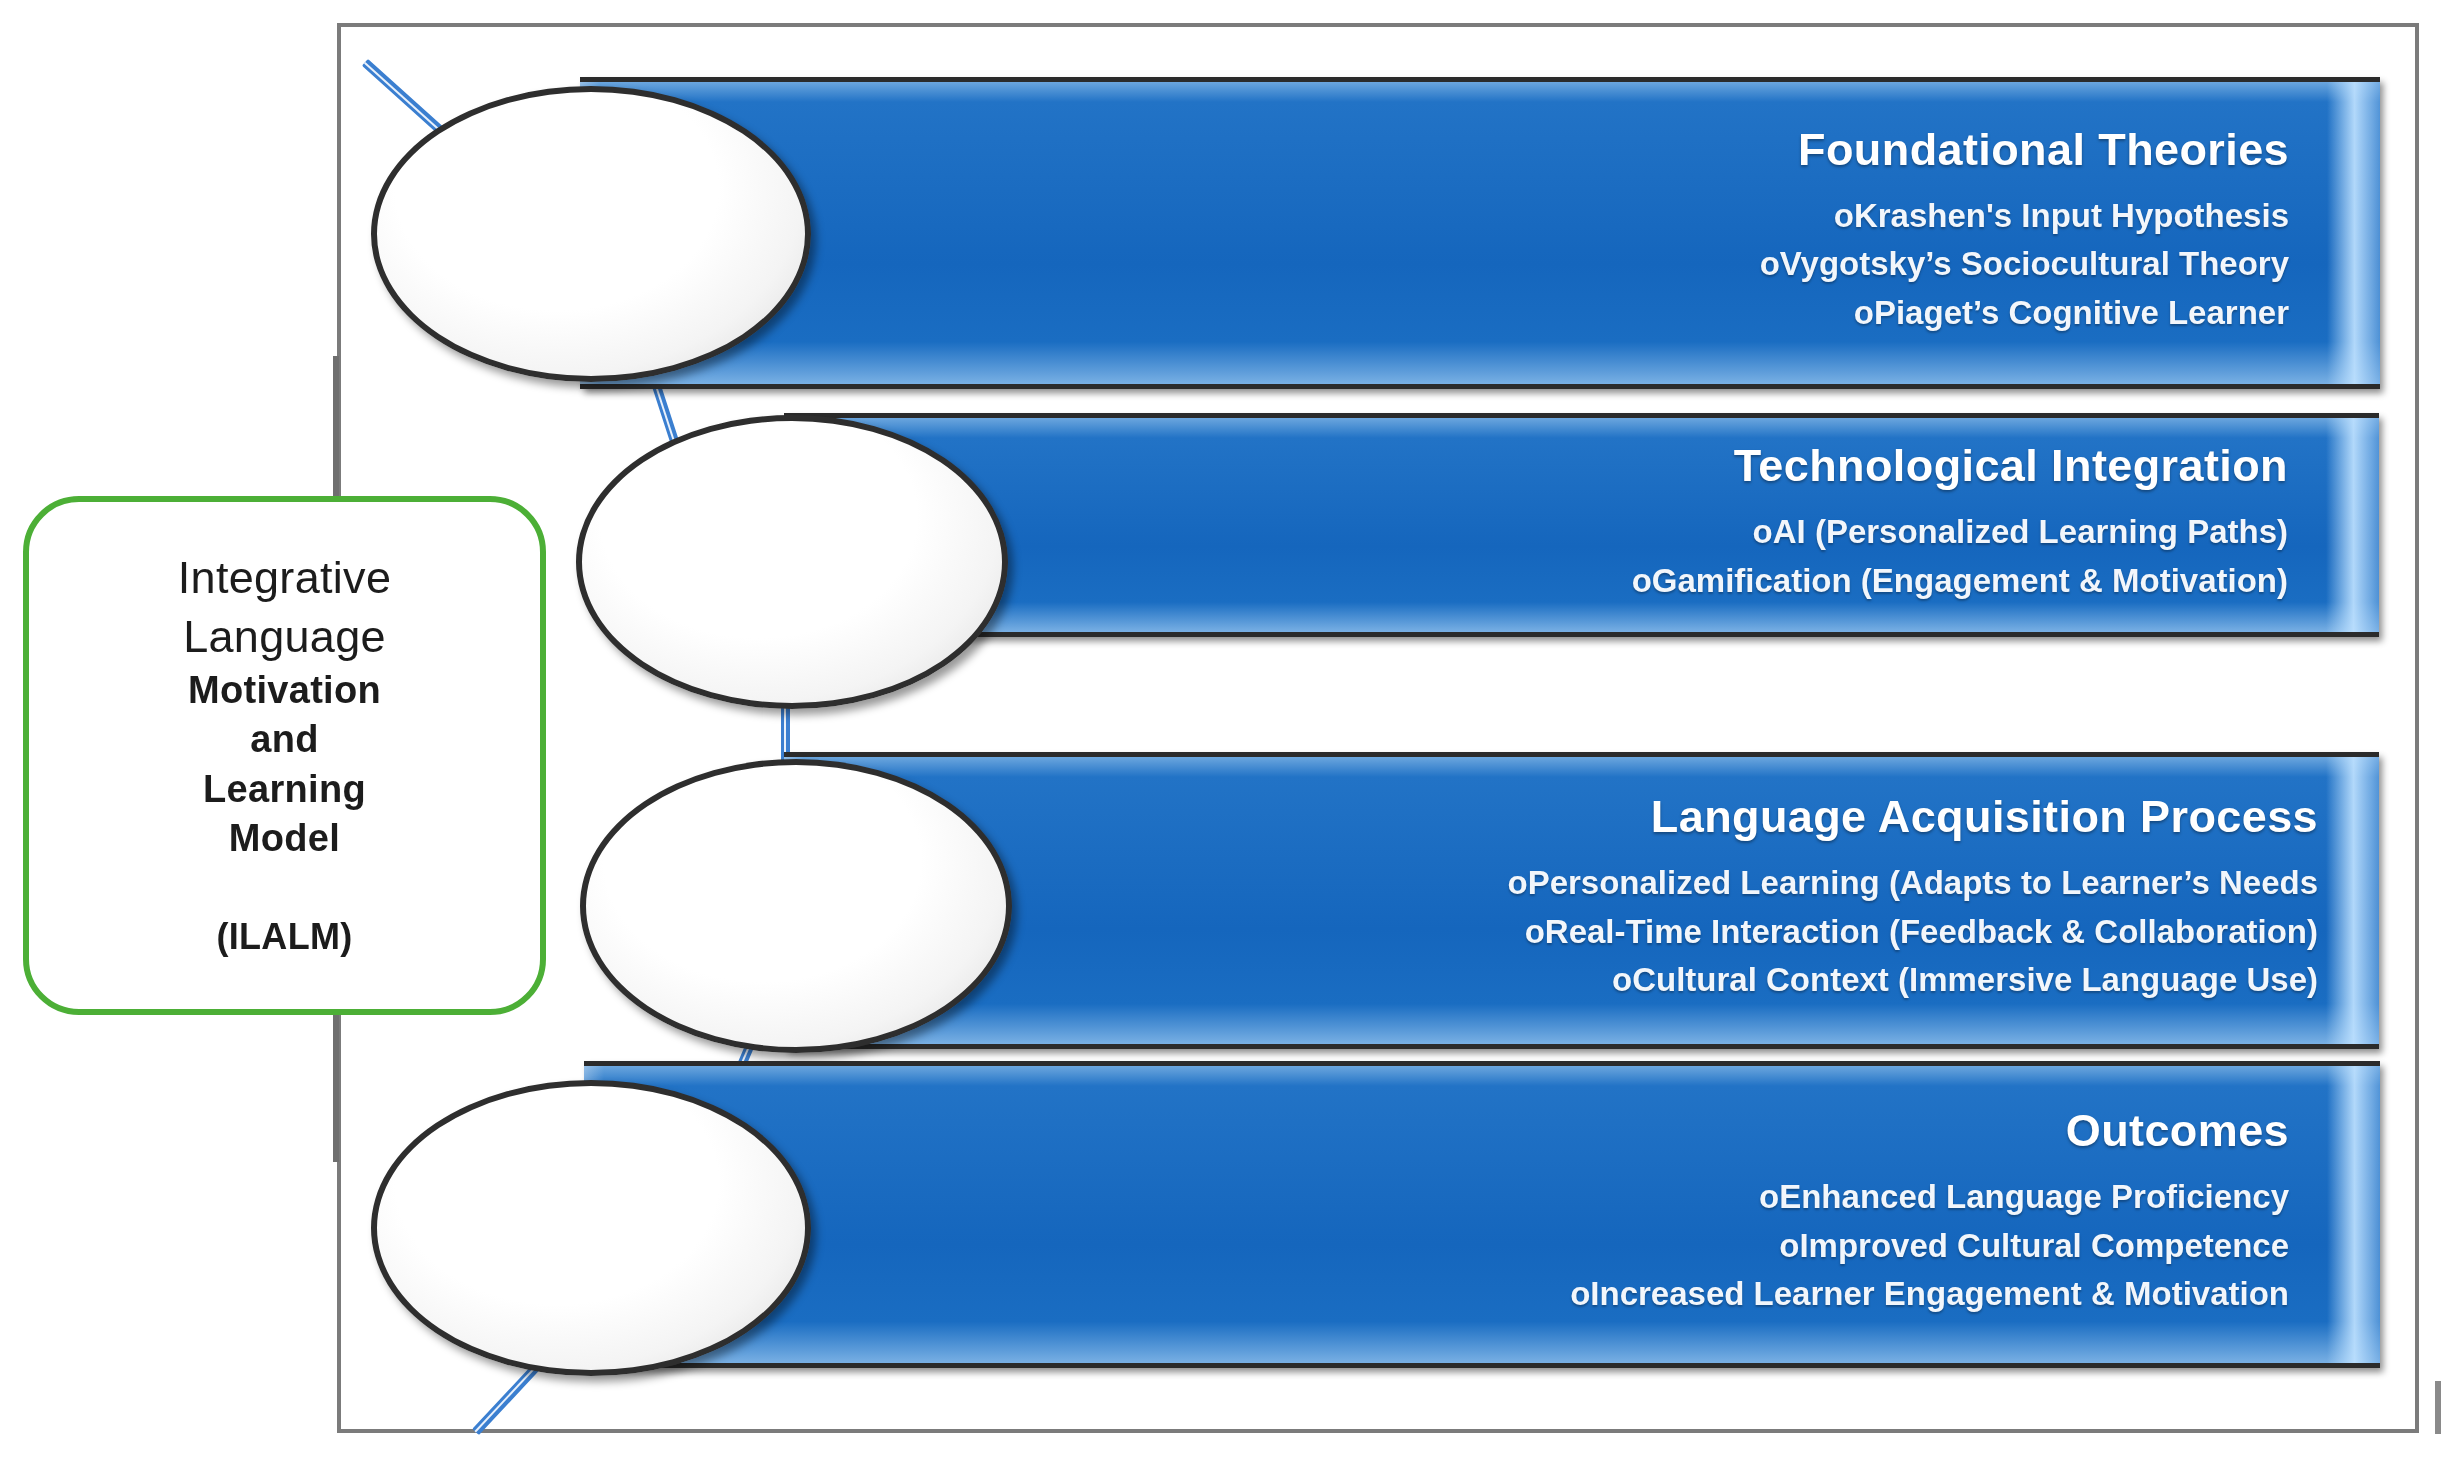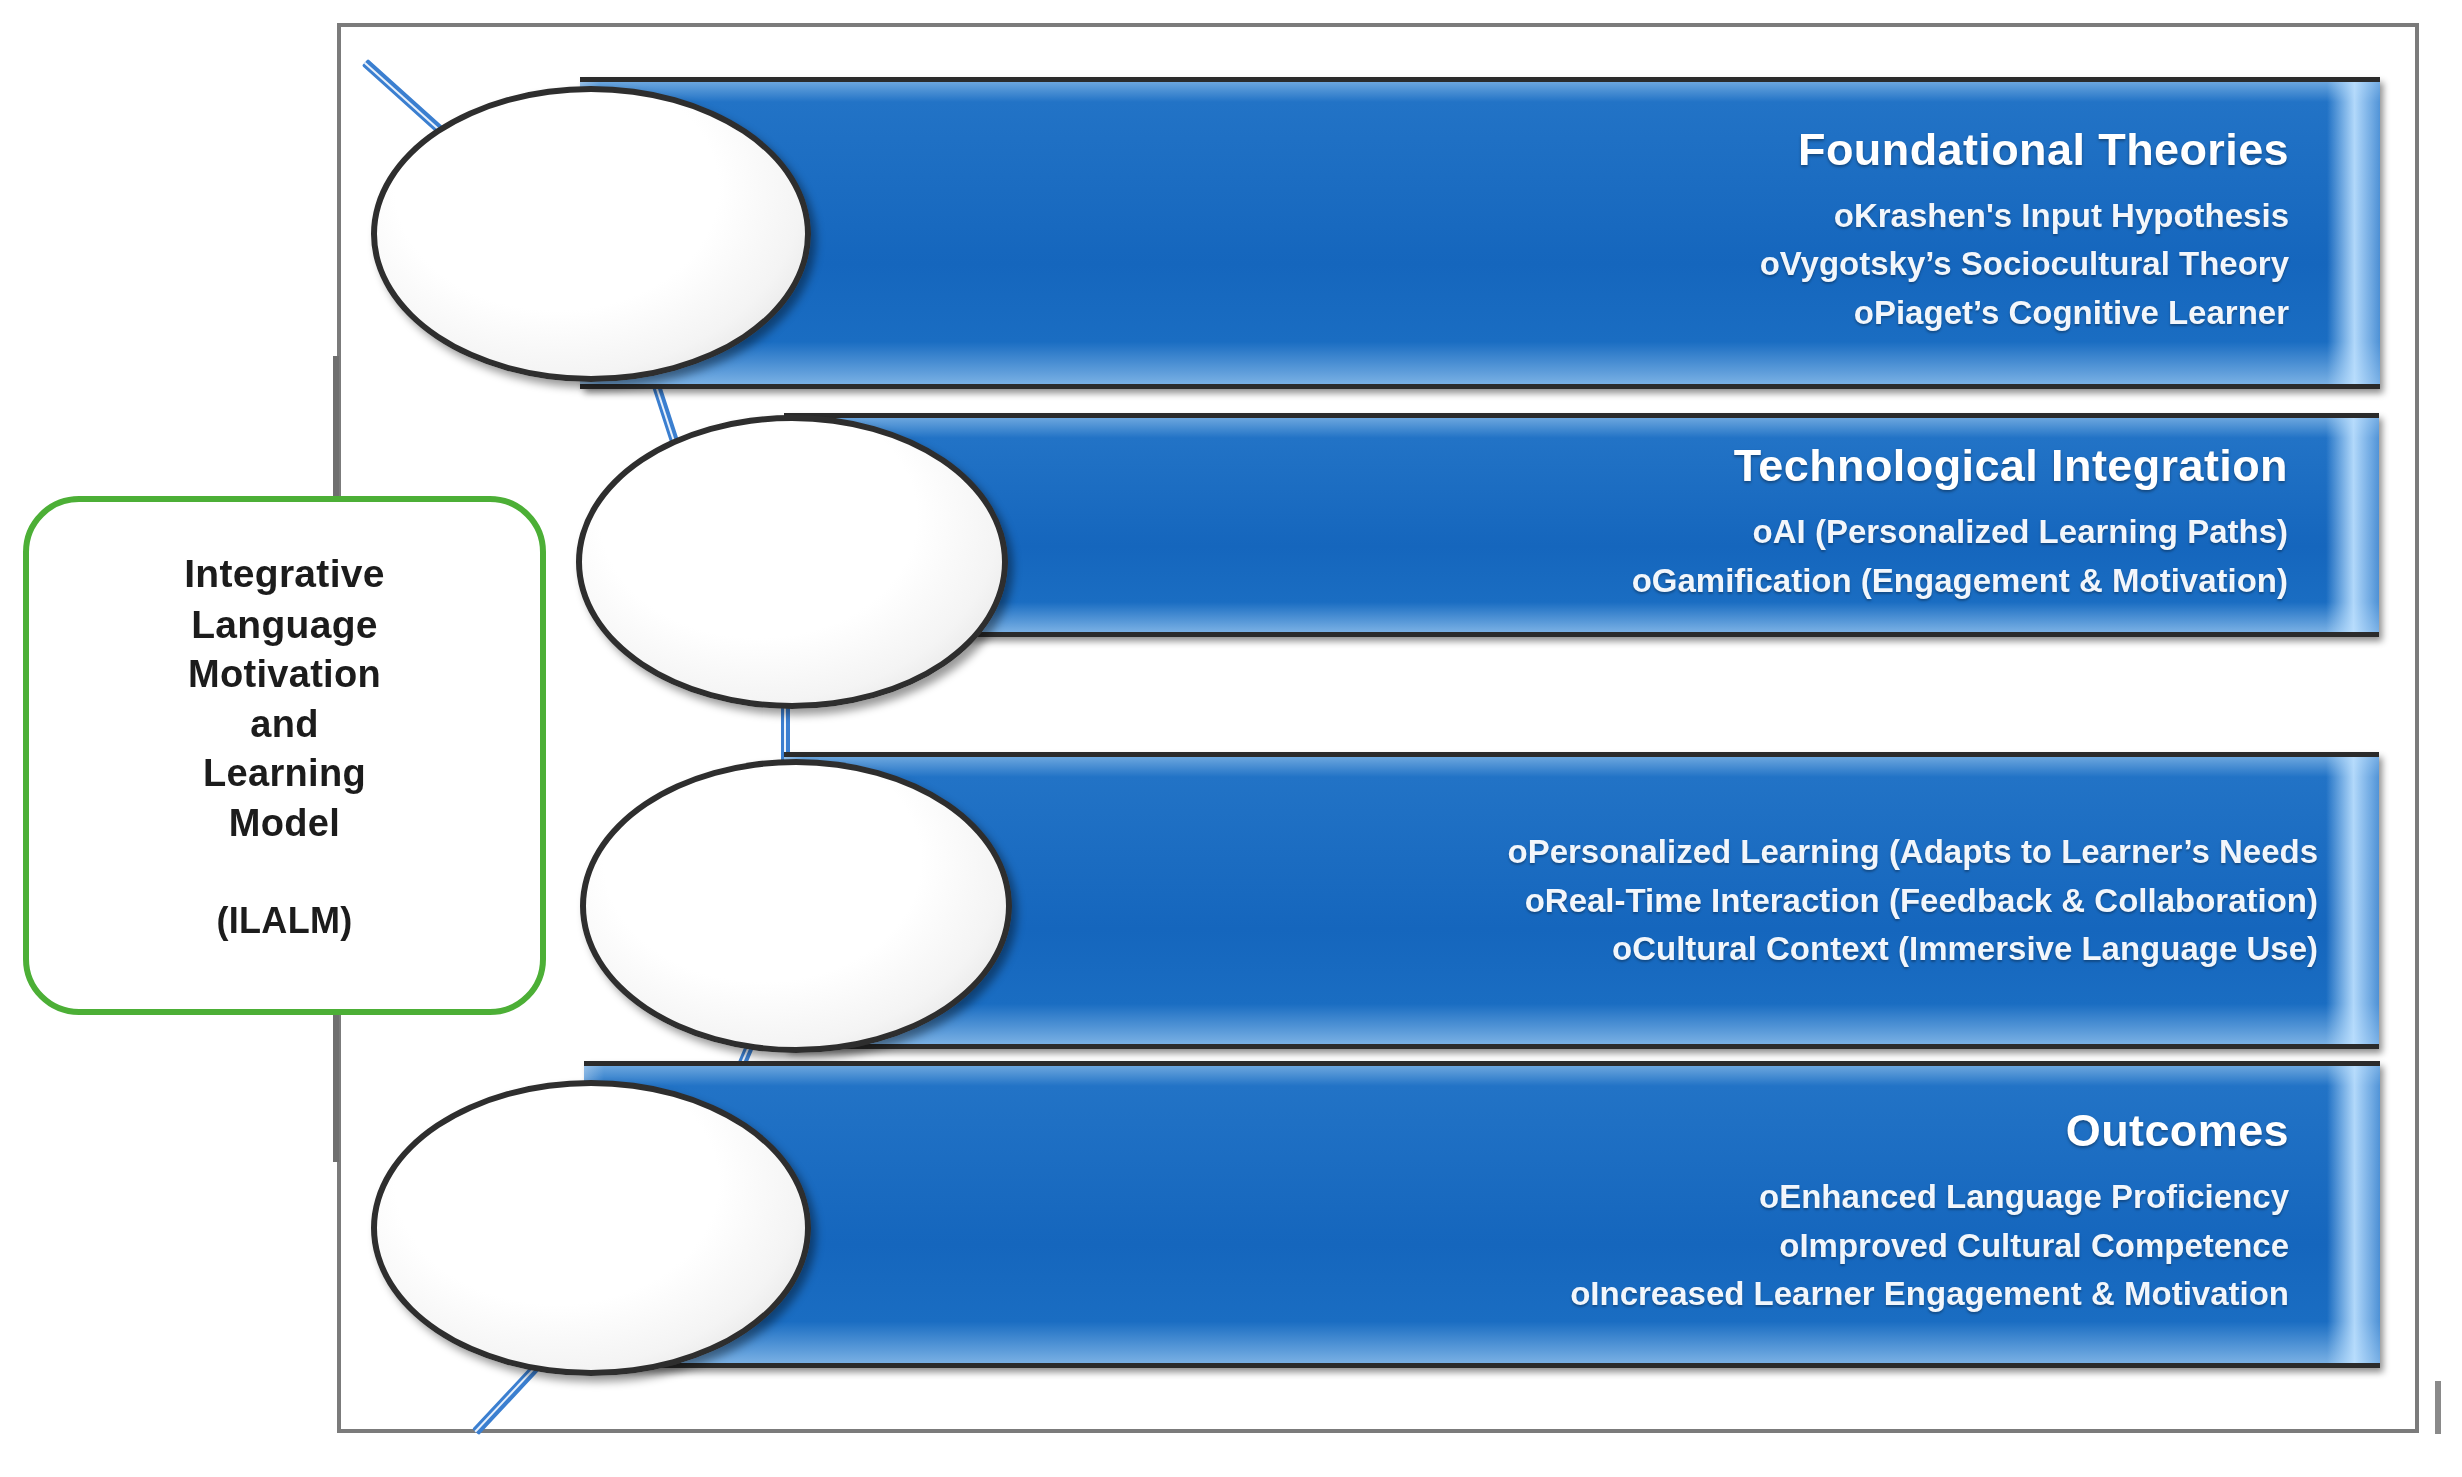--- a/index.html
+++ b/index.html
@@ -17,21 +17,21 @@
   .stem{position:absolute;width:6px;background:#6f6f6f;}
   .stem-top{left:333px;top:356px;height:144px;}
   .stem-bottom{left:333px;top:1010px;height:152px;}
 
   
   .core-box{position:absolute;left:23px;top:496px;width:523px;height:519px;
       border:6.8px solid #4caf36;border-radius:56px;background:#ffffff;box-sizing:border-box;
       display:flex;flex-direction:column;align-items:center;justify-content:flex-start;
       padding-top:47px;}
   .core-line{color:#1c1c1c;text-align:center;line-height:1.30;letter-spacing:0.3px;}
-  .core-line.big{font-size:39px;font-weight:bold;text-align:center;}
+  .core-line.big{font-size:45px;font-weight:normal;text-align:center;}
   .core-line.mid{font-size:38px;font-weight:bold;}
   .core-line.abbr{font-size:36px;font-weight:bold;margin-top:50px;}
 
   
   .banner{position:absolute;box-sizing:border-box;
       border-top:5.3px solid #2b2b2b;border-bottom:5.3px solid #2b2b2b;
       background:linear-gradient(to bottom,#6ba6de 0px,#2273c6 20px,#1566bd 60%,#1a6dc2 86%,#79b0e4 100%);
       box-shadow:3.8px 4.5px 6.8px rgba(0,0,0,.45);
       overflow:hidden;}
   .banner .bevel-right{position:absolute;right:0;top:0;bottom:0;width:53px;
@@ -112,20 +112,21 @@
         <li><span class="bullet-o">o</span><span>Gamification (Engagement &amp; Motivation)</span></li>
       </ul>
     </div>
   </div>
   <div class="node-ellipse" style="left:576px;top:415px;width:432px;height:294px;"></div>
 
   <div class="banner" style="left:784px;top:752px;width:1595px;height:297px;">
     <span class="bevel-left"></span>
     <span class="bevel-right"></span>
     <div class="banner-body" style="left:269px;right:61px;">
+      <div class="banner-title">Language Acquisition Process</div>
       <ul class="banner-list">
         <li><span class="bullet-o">o</span><span>Personalized Learning (Adapts to Learner’s Needs</span></li>
         <li><span class="bullet-o">o</span><span>Real-Time Interaction (Feedback &amp; Collaboration)</span></li>
         <li><span class="bullet-o">o</span><span>Cultural Context (Immersive Language Use)</span></li>
       </ul>
     </div>
   </div>
   <div class="node-ellipse" style="left:580px;top:759px;width:432px;height:294px;"></div>
 
   <div class="banner" style="left:584px;top:1061px;width:1796px;height:307px;">

